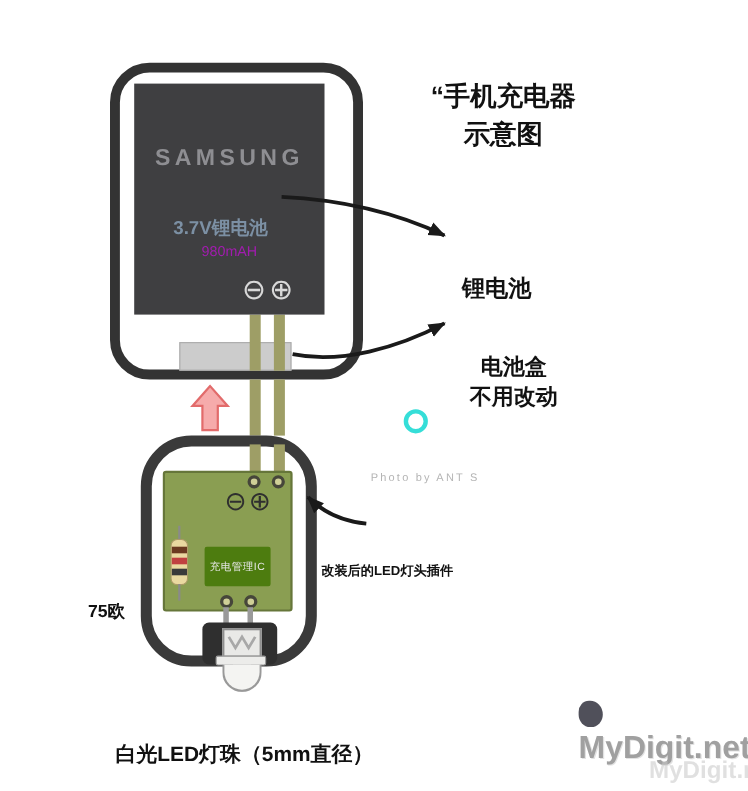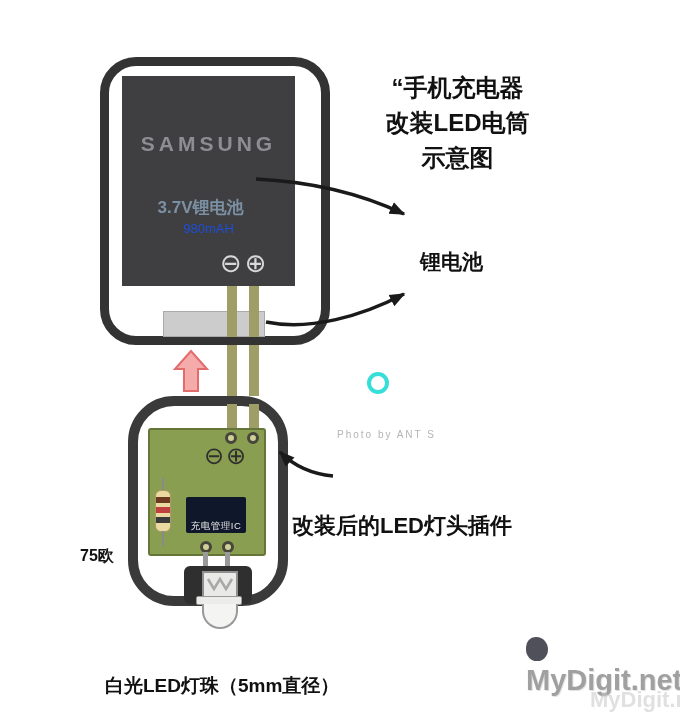--- a/index.html
+++ b/index.html
@@ -9,21 +9,21 @@
 
   
   .battery-case { left: 100px; top: 57px; width: 230px; height: 288px;
     border: 9px solid #333; border-radius: 36px; background: #fff; }
   .battery-cell { left: 122px; top: 76px; width: 173px; height: 210px; background: #3f3f41; }
   .battery-brand { left: 122px; top: 132px; width: 173px; text-align: center;
     color: #8e8e92; font-size: 21px; letter-spacing: 4px; font-weight: 600; }
   .battery-spec { left: 122px; top: 196px; width: 157px; text-align: center;
     color: #7c90a4; font-size: 17px; font-weight: 700; }
   .battery-capacity { left: 122px; top: 221px; width: 173px; text-align: center;
-    color: #1d4ed8; font-size: 13px; }
+    color: #a21caf; font-size: 13px; }
   .battery-terminals { left: 220px; top: 248px; color: #d8d8d8; font-size: 26px; letter-spacing: 3px; }
 
   .battery-connector { left: 163px; top: 311px; width: 102px; height: 26px;
     background: #cccccc; border: 1px solid #aaaaaa; }
 
   .strip { width: 10px; background: #9e9e66; }
   .strip-a1 { left: 227px; top: 286px; height: 51px; }
   .strip-a2 { left: 249px; top: 286px; height: 51px; }
   .strip-b1 { left: 227px; top: 345px; height: 51px; }
   .strip-b2 { left: 249px; top: 345px; height: 51px; }
@@ -47,21 +47,21 @@
   .lead-top { left: 162px; top: 478px; height: 13px; }
   .lead-bottom { left: 162px; top: 531px; height: 15px; }
   .resistor-body { left: 155px; top: 490px; width: 16px; height: 42px;
     background: #ead9a0; border: 1px solid #ab9a66; border-radius: 6px; overflow: hidden; }
   .resistor-band { position: absolute; left: 0; width: 100%; height: 6px; }
   .band-1 { top: 6px; background: #6b3a20; }
   .band-2 { top: 16px; background: #c04040; }
   .band-3 { top: 26px; background: #3a3a3a; }
 
   .charging-ic { left: 186px; top: 497px; width: 60px; height: 36px;
-    background: #0f172a; border-radius: 2px; display: flex; align-items: flex-end; justify-content: center; }
+    background: #4d7c0f; border-radius: 2px; display: flex; align-items: center; justify-content: center; }
   .charging-ic span { color: #e8e8e8; font-size: 9.5px; letter-spacing: 0.5px; }
 
   .led-pin { width: 5px; background: #9a9a9a; }
   .pin-1 { left: 203px; top: 552px; height: 26px; }
   .pin-2 { left: 225px; top: 552px; height: 26px; }
 
   .led-socket { left: 184px; top: 566px; width: 68px; height: 38px;
     background: #2f2f2f; border-radius: 6px; }
   .led-window { left: 202px; top: 571px; width: 36px; height: 27px;
     background: #e9e9e7; border: 2px solid #8f8f8f; }
@@ -70,21 +70,21 @@
     background: #ececea; border: 1px solid #999; border-radius: 2px; }
   .led-bulb { left: 202px; top: 604px; width: 36px; height: 25px;
     background: #f4f4f2; border: 2px solid #999; border-top: none; border-radius: 0 0 18px 18px; }
 
   
   .diagram-title { left: 345px; top: 70px; width: 225px; text-align: center;
     font-size: 24px; font-weight: 700; color: #111; line-height: 35px; }
   .label { color: #111; font-weight: 700; margin-top: 44px; }
   .battery-label { left: 420px; top: 204px; font-size: 21px; }
   .case-label { left: 408px; top: 277px; width: 118px; text-align: center; font-size: 20px; line-height: 27px; }
-  .led-head-label { left: 292px; top: 467px; font-size: 22px; }
+  .led-head-label { left: 292px; top: 467px; font-size: 12px; }
   .resistor-label { left: 80px; top: 502px; font-size: 16px; }
   .led-label { left: 105px; top: 629px; font-size: 19px; }
 
   .arrow-layer { left: 0; top: 0; pointer-events: none; }
 
   
   .radiocom-watermark { left: 303px; top: 390px; font-size: 38px; color: #bcbcbc; letter-spacing: 2px; }
   .radiocom-ring { left: 367px; top: 372px; width: 22px; height: 22px;
     border: 4px solid #35ded8; border-radius: 50%; }
   .radiocom-credit { left: 337px; top: 429px; font-size: 10px; color: #b4b4b4; letter-spacing: 2px; }
@@ -150,24 +150,27 @@
       </marker>
     </defs>
     <path d="M256,179 C320,182 366,196 404,214" stroke="#1a1a1a" stroke-width="3.5" fill="none" marker-end="url(#ah)"></path>
     <path d="M266,322 C310,331 362,316 404,294" stroke="#1a1a1a" stroke-width="3.5" fill="none" marker-end="url(#ah)"></path>
     <path d="M333,476 C312,474 294,466 280,452" stroke="#1a1a1a" stroke-width="3.5" fill="none" marker-end="url(#ah)"></path>
     <polygon points="191,351 175,369 184,369 184,391 198,391 198,369 207,369" fill="#f6abab" stroke="#e26b6b" stroke-width="2"></polygon>
   </svg>
 
   <div class="abs diagram-title">
     <div>“手机充电器</div>
-    <div>改装LED电筒</div>
     <div>示意图</div>
   </div>
   <div class="abs label battery-label">锂电池</div>
+  <div class="abs label case-label">
+    <div>电池盒</div>
+    <div>不用改动</div>
+  </div>
   <div class="abs label led-head-label">改装后的LED灯头插件</div>
   <div class="abs label resistor-label">75欧</div>
   <div class="abs label led-label">白光LED灯珠（5mm直径）</div>
 
   <div class="abs radiocom-ring"></div>
   <div class="abs radiocom-credit">Photo by ANT S</div>
   <div class="abs mydigit-logo"></div>
   <div class="abs site-url">MyDigit.net</div>
   <div class="abs site-url-echo">MyDigit.net</div>
 

